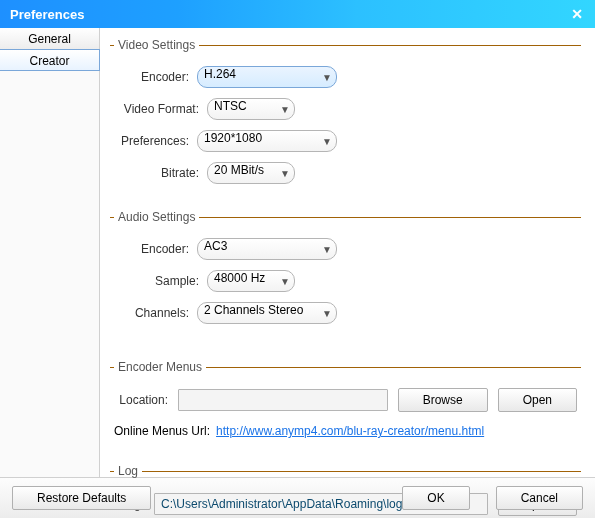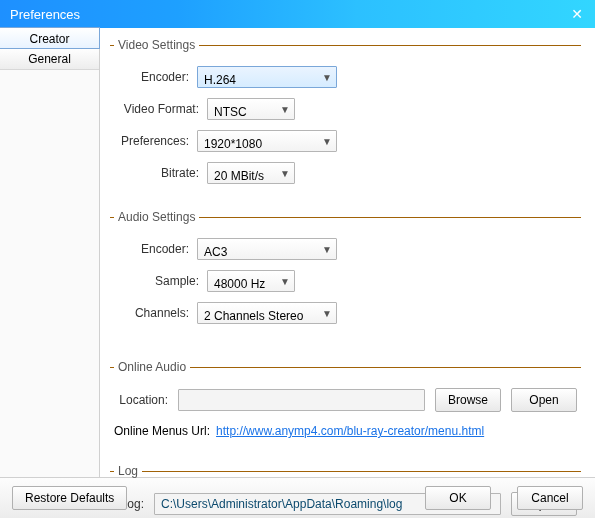--- a/index.html
+++ b/index.html
@@ -1,64 +1,64 @@
 <!DOCTYPE html>
 <html><head>
 <meta charset="utf-8">
 <style>
   * { box-sizing: border-box; font-family: Arial, sans-serif; font-size: 12px; }
   body { margin: 0; width: 595px; height: 518px; background: #fff; overflow: hidden; }
   .titlebar {
     height: 28px;
     background: linear-gradient(90deg, #1e90ff 0%, #1ea0ff 30%, #2cc0ff 60%, #32d6ff 100%);
-    color: #fff; font-weight: normal; display: flex; align-items: center; padding: 0 10px;
+    color: #fff; font-weight: bold; display: flex; align-items: center; padding: 0 10px;
     justify-content: space-between;
   }
   .titlebar .title { font-size: 13px; }
   .titlebar .close { width: 16px; height: 16px; display:flex; align-items:center; justify-content:center; cursor:pointer; font-size:14px; }
   .body { display: flex; height: 450px; border-bottom: 1px solid #d0d0d0; }
   .sidebar { width: 100px; border-right: 1px solid #d0d0d0; background: #fafafa; }
   .tab { height: 22px; line-height: 22px; text-align: center; border-bottom: 1px solid #d8d8d8; background: linear-gradient(#fff,#ededed); cursor:pointer;}
   .tab.active { background: linear-gradient(#fff,#e8f3ff); border: 1px solid #7aa7d9; margin:-1px; position:relative; }
   .content { flex: 1; padding: 10px 14px 10px 10px; background:#fff;}
   fieldset { border: 1px solid #d0d0d0; border-radius:2px; margin: 0 0 14px 0; padding: 14px 12px 12px 12px; }
   fieldset.minimal { border:none; border-top:1px solid #a16207; border-radius:0; padding-left:4px; padding-right:4px;}
   legend { color: #555; padding: 0 4px; }
   .row { display:flex; align-items:center; margin-bottom:10px; gap:10px;}
   .row:last-child { margin-bottom:0;}
   .lbl { text-align:right; color:#333;}
   .lbl-w1 { width:75px;}
   .lbl-w2 { width:85px;}
-  .select { position:relative; height:22px; border:1px solid #b5b5b5; background:linear-gradient(#fff,#f3f3f3); display:flex; align-items:flex-end; padding:0 20px 0 6px; cursor:pointer; border-radius:1px;}
+  .select { position:relative; height:22px; border:1px solid #b5b5b5; background:linear-gradient(#fff,#f3f3f3); display:flex; align-items:flex-start; padding:0 20px 0 6px; cursor:pointer; border-radius:10px;}
   .select.w140 { width:140px;}
   .select.w90 { width:88px;}
   .select .chev { position:absolute; right:4px; top:50%; transform:translateY(-50%); font-size:10px; color:#555;}
   .select.highlight { background:linear-gradient(#eaf4ff,#d6ecff); border-color:#7aa7d9;}
   .input { height:22px; border:1px solid #b5b5b5; background:#f4f4f4; padding:0 6px; display:flex; align-items:center; color:#0c4a6e; border-radius:1px;}
   .input.flex { flex:1;}
-  .btn { height:24px; min-width:66px; padding:0 12px; border:1px solid #b0b0b0; background:linear-gradient(#fff,#e9e9e9); cursor:pointer; display:inline-flex; align-items:center; justify-content:center; border-radius:2px;}
+  .btn { height:24px; min-width:66px; padding:0 24px; border:1px solid #b0b0b0; background:linear-gradient(#fff,#e9e9e9); cursor:pointer; display:inline-flex; align-items:center; justify-content:center; border-radius:2px;}
   .link { color:#1a73e8; text-decoration:underline; cursor:pointer;}
   .twocol { display:grid; grid-template-columns: 1fr; column-gap: 18px; row-gap:10px; }
   .pair { display:flex; align-items:center; gap:8px;}
   .footer { height:40px; background:linear-gradient(#fdfdfd,#ececec); display:flex; align-items:center; padding:0 12px; justify-content:space-between;}
   .footer .right { display:flex; gap:26px;}
   .url-row { margin-top:12px; display:flex; gap:6px; align-items:flex-end;}
 </style>
 </head>
 <body>
 
 <div class="titlebar">
   <span class="title">Preferences</span>
   <span class="close">✕</span>
 </div>
 
 <div class="body">
   <div class="sidebar">
+    <div class="tab">General</div>
     <div class="tab active">Creator</div>
-    <div class="tab">General</div>
   </div>
 
   <div class="content">
 
     <fieldset class="minimal">
       <legend>Video Settings</legend>
       <div class="twocol">
         <div class="pair">
           <span class="lbl lbl-w1">Encoder:</span>
           <div class="select w140 highlight">
@@ -112,21 +112,21 @@
           <div class="select w140">
             <span>2 Channels Stereo</span>
             <span class="chev">▼</span>
           </div>
         </div>
         <div></div>
       </div>
     </fieldset>
 
     <fieldset class="minimal">
-      <legend>Online Audio</legend>
+      <legend>Encoder Menus</legend>
       <div class="row">
         <span class="lbl" style="width:54px;">Location:</span>
         <div class="input flex">
             <span></span>
           </div>
         <div class="btn">Browse</div>
         <div class="btn">Open</div>
       </div>
       <div class="url-row">
         <span>Online Menus Url:</span>

